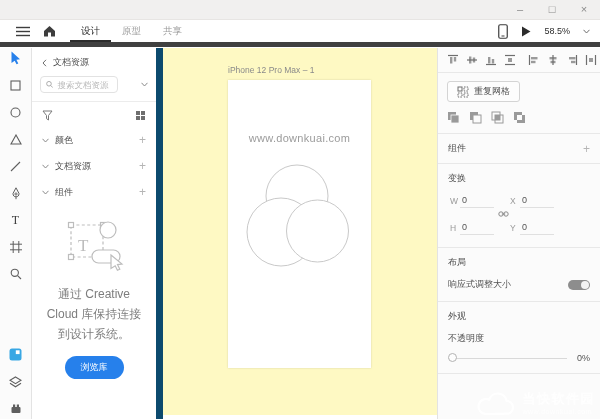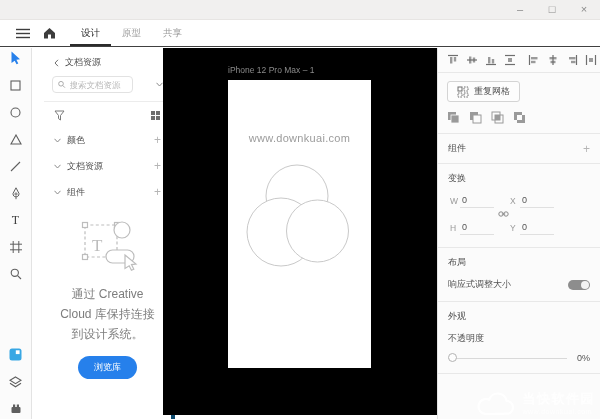--- a/index.html
+++ b/index.html
@@ -12,21 +12,21 @@
   svg { display:block; }
 
   
   .titlebar { position:absolute; top:0; left:0; right:0; height:20px; background:#f1f0ef;
     border-bottom:1px solid #e7e5e3; display:flex; justify-content:flex-end; align-items:center; }
   .win-btn { width:32px; height:20px; display:flex; align-items:center; justify-content:center;
     color:#8b8b8b; font-size:11px; line-height:1; cursor:default; }
 
   
   .toolbar { position:absolute; top:20px; left:0; right:0; height:27px; background:#ffffff;
-    border-bottom:1px solid #404040; display:flex; align-items:flex-start; }
+    border-bottom:5px solid #404040; display:flex; align-items:flex-start; }
   .tb-left { display:flex; align-items:center; height:100%; padding-left:10px; }
   .tb-iconbtn { width:26px; height:100%; display:flex; align-items:center; justify-content:center; }
   .tabs { display:flex; align-items:center; height:100%; margin-left:8px; }
   .tab { height:100%; display:flex; align-items:center; padding:0 11px; color:#9b9b9b; font-size:9.5px; }
   .tab.active { color:#2c2c2c; box-shadow:inset 0 -2px 0 #2c2c2c; }
   .doc-title { position:absolute; left:50%; top:20px; height:27px; transform:translateX(-52%);
     display:flex; align-items:center; gap:3px; }
   .doc-title .name { color:#2c2c2c; font-size:9.5px; }
   .doc-title .star { color:#8a8a8a; font-size:9px; }
   .tb-right { margin-left:auto; display:flex; align-items:center; gap:13px; padding-right:10px; height:100%; }
@@ -34,40 +34,40 @@
 
   
   .main { position:absolute; top:48px; left:0; right:0; bottom:0; }
 
   
   .tool-rail { position:absolute; left:0; top:0; bottom:0; width:32px; background:#fbfbfb; border-right:1px solid #e3e3e3; }
   .rail-icon { position:absolute; left:0; width:31px; height:18px; display:flex; align-items:center; justify-content:center; }
   .t-glyph { font-size:12px; color:#3d3d3d; font-family:"Liberation Serif","DejaVu Serif",serif; }
 
   
-  .assets { position:absolute; left:44px; top:0; bottom:0; width:131px; background:#fff; border-right:4px solid #0c4a6e; }
+  .assets { position:absolute; left:32px; top:0; bottom:0; width:131px; background:#fff; border-right:7px solid #0c4a6e; }
   .assets-header { display:flex; align-items:center; gap:6px; padding:8px 10px 6px; color:#4f4f4f; }
   .search-row { display:flex; align-items:center; gap:23px; padding:1px 8px 8px; border-bottom:1px solid #ececec; }
   .search-box { flex:1; display:flex; align-items:center; gap:4px; border:1px solid #e2e2e2; border-radius:4px;
     height:17px; padding:0 5px; background:#fff; }
   .search-box input { border:none; outline:none; width:100%; font-size:8.5px; color:#555; background:transparent;
     font-family:inherit; }
   .search-box input::placeholder { color:#b9b9b9; }
   .filter-row { display:flex; justify-content:space-between; align-items:center; padding:8px 10px 6px; }
   .asset-section { display:flex; align-items:center; padding:6.5px 10px; color:#4f4f4f; }
   .asset-section .lbl { margin-left:6px; }
   .asset-plus { margin-left:auto; color:#b5b5b5; font-size:12px; line-height:1; }
   .cc-block { margin-top:12px; text-align:center; padding:0 11px; }
   .cc-block svg { margin:0 auto; }
   .cc-text { color:#7d7d7d; font-size:12px; line-height:1.65; margin:10px 0 12px; }
   .browse-btn { background:#2680eb; color:#fff; border:none; border-radius:12px; padding:5px 16px;
     font-size:9px; font-family:inherit; }
 
   
-  .canvas { position:absolute; left:163px; top:0; bottom:4px; width:314px; background:#000000; }
+  .canvas { position:absolute; left:163px; top:0; bottom:4px; width:314px; background:#fef9c3; }
   .artboard-label { position:absolute; left:65px; top:17px; color:#8a8a8a; font-size:8.5px; }
   .artboard { position:absolute; left:65px; top:32px; width:143px; height:288px; background:#fff;
     box-shadow:0 0 2px rgba(0,0,0,0.15); }
   .artboard-text { position:absolute; left:0; right:0; top:52px; text-align:center; color:#9b9b9b;
     font-size:11px; letter-spacing:0.3px; }
   .artboard-shapes { position:absolute; inset:0; }
 
   
   .inspector { position:absolute; right:0; top:0; bottom:0; width:163px; background:#fbfbfb; border-left:1px solid #e3e3e3; }
   .align-row { display:flex; align-items:center; padding:5px 9px 6px; border-bottom:1px solid #e8e8e8; }
@@ -137,20 +137,33 @@
   </div>
 
   <div class="doc-title">
     <span class="name">未命名-1</span>
     <span class="star">*</span>
     <svg width="7" height="5" viewBox="0 0 7 5">
       <polyline points="0.5,0.8 3.5,4 6.5,0.8" fill="none" stroke="#8a8a8a" stroke-width="1"></polyline>
     </svg>
   </div>
 
+  <div class="tb-right">
+    <svg width="10" height="15" viewBox="0 0 10 15">
+      <rect x="0.75" y="0.75" width="8.5" height="13.5" rx="1.5" fill="none" stroke="#3d3d3d" stroke-width="1.2"></rect>
+      <line x1="3.5" y1="12" x2="6.5" y2="12" stroke="#3d3d3d" stroke-width="1"></line>
+    </svg>
+    <svg width="10" height="11" viewBox="0 0 10 11">
+      <polygon points="1,0.5 9.5,5.5 1,10.5" fill="#2c2c2c"></polygon>
+    </svg>
+    <span class="zoom-label">58.5%</span>
+    <svg width="7" height="5" viewBox="0 0 7 5">
+      <polyline points="0.5,0.8 3.5,4 6.5,0.8" fill="none" stroke="#6e6e6e" stroke-width="1"></polyline>
+    </svg>
+  </div>
 </div>
 
 <div class="main">
 
   <div class="tool-rail">
     <div class="rail-icon" style="top:1px">
       <svg width="11" height="14" viewBox="0 0 11 14">
         <path d="M1.5 0.5 L10 8.2 L6.4 8.8 L8.3 12.4 L6.5 13.3 L4.7 9.7 L1.5 12 Z" fill="#2680eb"></path>
       </svg>
     </div>

